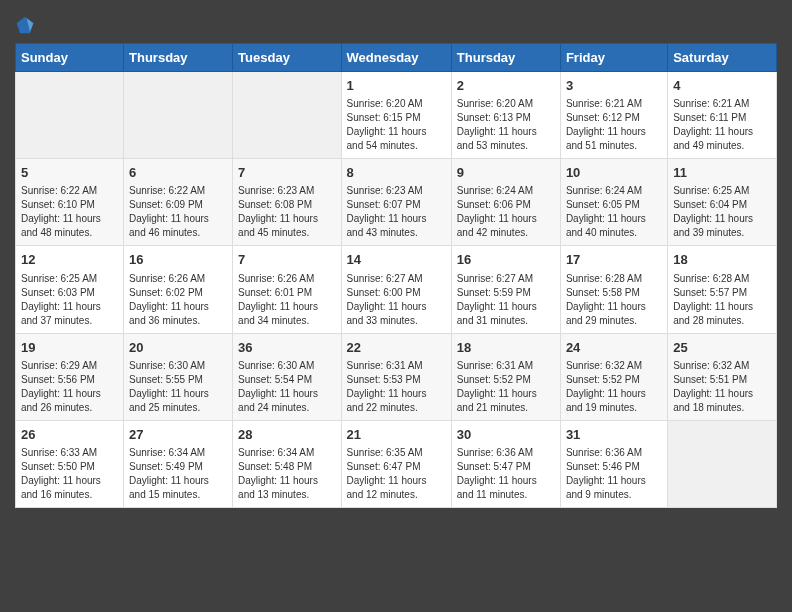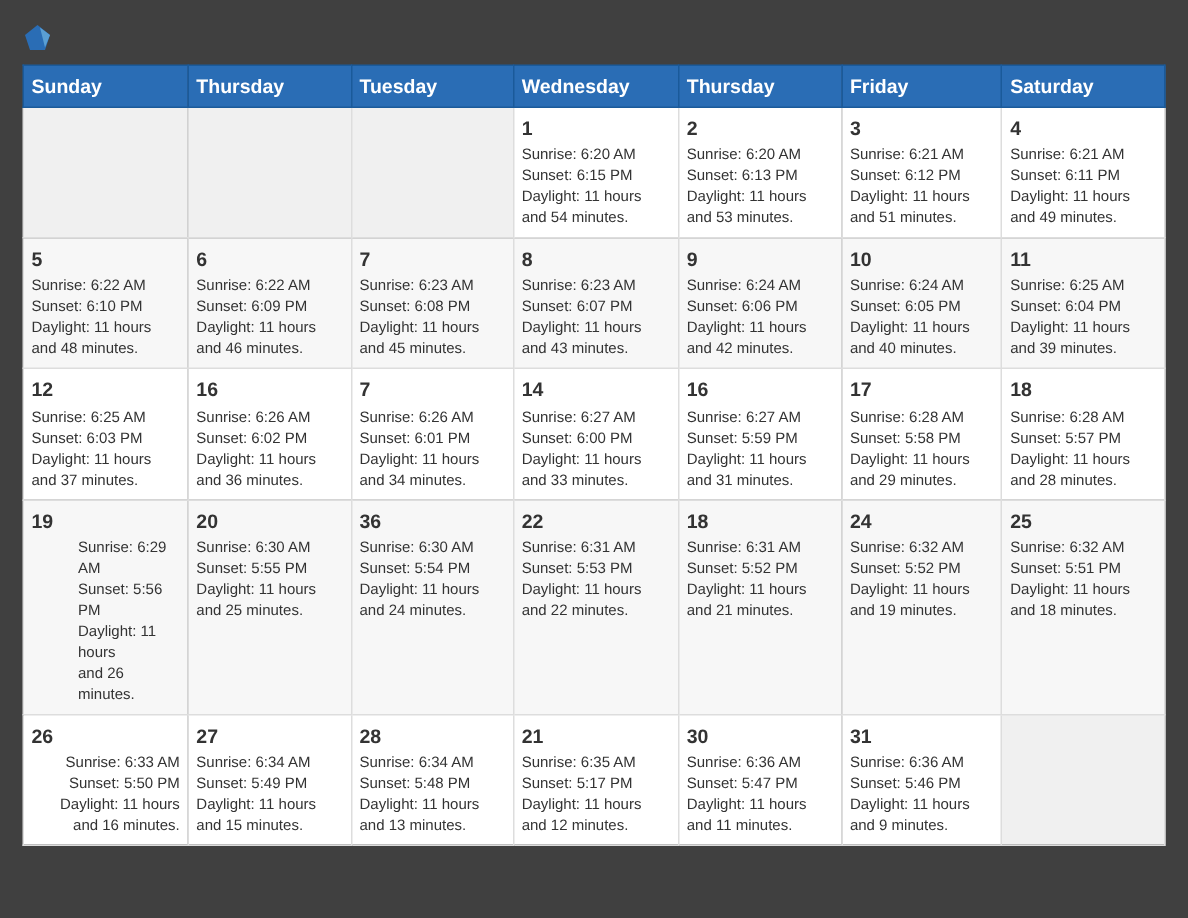--- a/index.html
+++ b/index.html
@@ -267,21 +267,21 @@
             <span class="day-number">18</span>
             <div class="day-info" style="white-space: pre-line;">Sunrise: 6:28 AM
 Sunset: 5:57 PM
 Daylight: 11 hours
 and 28 minutes.</div>
           </td>
         </tr>
         <tr>
           <td>
             <span class="day-number">19</span>
-            <div class="day-info" style="white-space: pre-line; margin-left: 31px;">Sunrise: 6:29 AM
+            <div class="day-info" style="white-space: pre-line;">Sunrise: 6:29 AM
 Sunset: 5:56 PM
 Daylight: 11 hours
 and 26 minutes.</div>
           </td>
           <td>
             <span class="day-number">20</span>
             <div class="day-info" style="white-space: pre-line;">Sunrise: 6:30 AM
 Sunset: 5:55 PM
 Daylight: 11 hours
 and 25 minutes.</div>
@@ -318,21 +318,21 @@
             <span class="day-number">25</span>
             <div class="day-info" style="white-space: pre-line;">Sunrise: 6:32 AM
 Sunset: 5:51 PM
 Daylight: 11 hours
 and 18 minutes.</div>
           </td>
         </tr>
         <tr>
           <td>
             <span class="day-number">26</span>
-            <div class="day-info" style="white-space: pre-line; text-align: right;">Sunrise: 6:33 AM
+            <div class="day-info" style="white-space: pre-line;">Sunrise: 6:33 AM
 Sunset: 5:50 PM
 Daylight: 11 hours
 and 16 minutes.</div>
           </td>
           <td>
             <span class="day-number">27</span>
             <div class="day-info" style="white-space: pre-line;">Sunrise: 6:34 AM
 Sunset: 5:49 PM
 Daylight: 11 hours
 and 15 minutes.</div>
@@ -340,21 +340,21 @@
           <td>
             <span class="day-number">28</span>
             <div class="day-info" style="white-space: pre-line;">Sunrise: 6:34 AM
 Sunset: 5:48 PM
 Daylight: 11 hours
 and 13 minutes.</div>
           </td>
           <td>
             <span class="day-number">21</span>
             <div class="day-info" style="white-space: pre-line;">Sunrise: 6:35 AM
-Sunset: 5:17 PM
+Sunset: 6:47 PM
 Daylight: 11 hours
 and 12 minutes.</div>
           </td>
           <td>
             <span class="day-number">30</span>
             <div class="day-info" style="white-space: pre-line;">Sunrise: 6:36 AM
 Sunset: 5:47 PM
 Daylight: 11 hours
 and 11 minutes.</div>
           </td>

